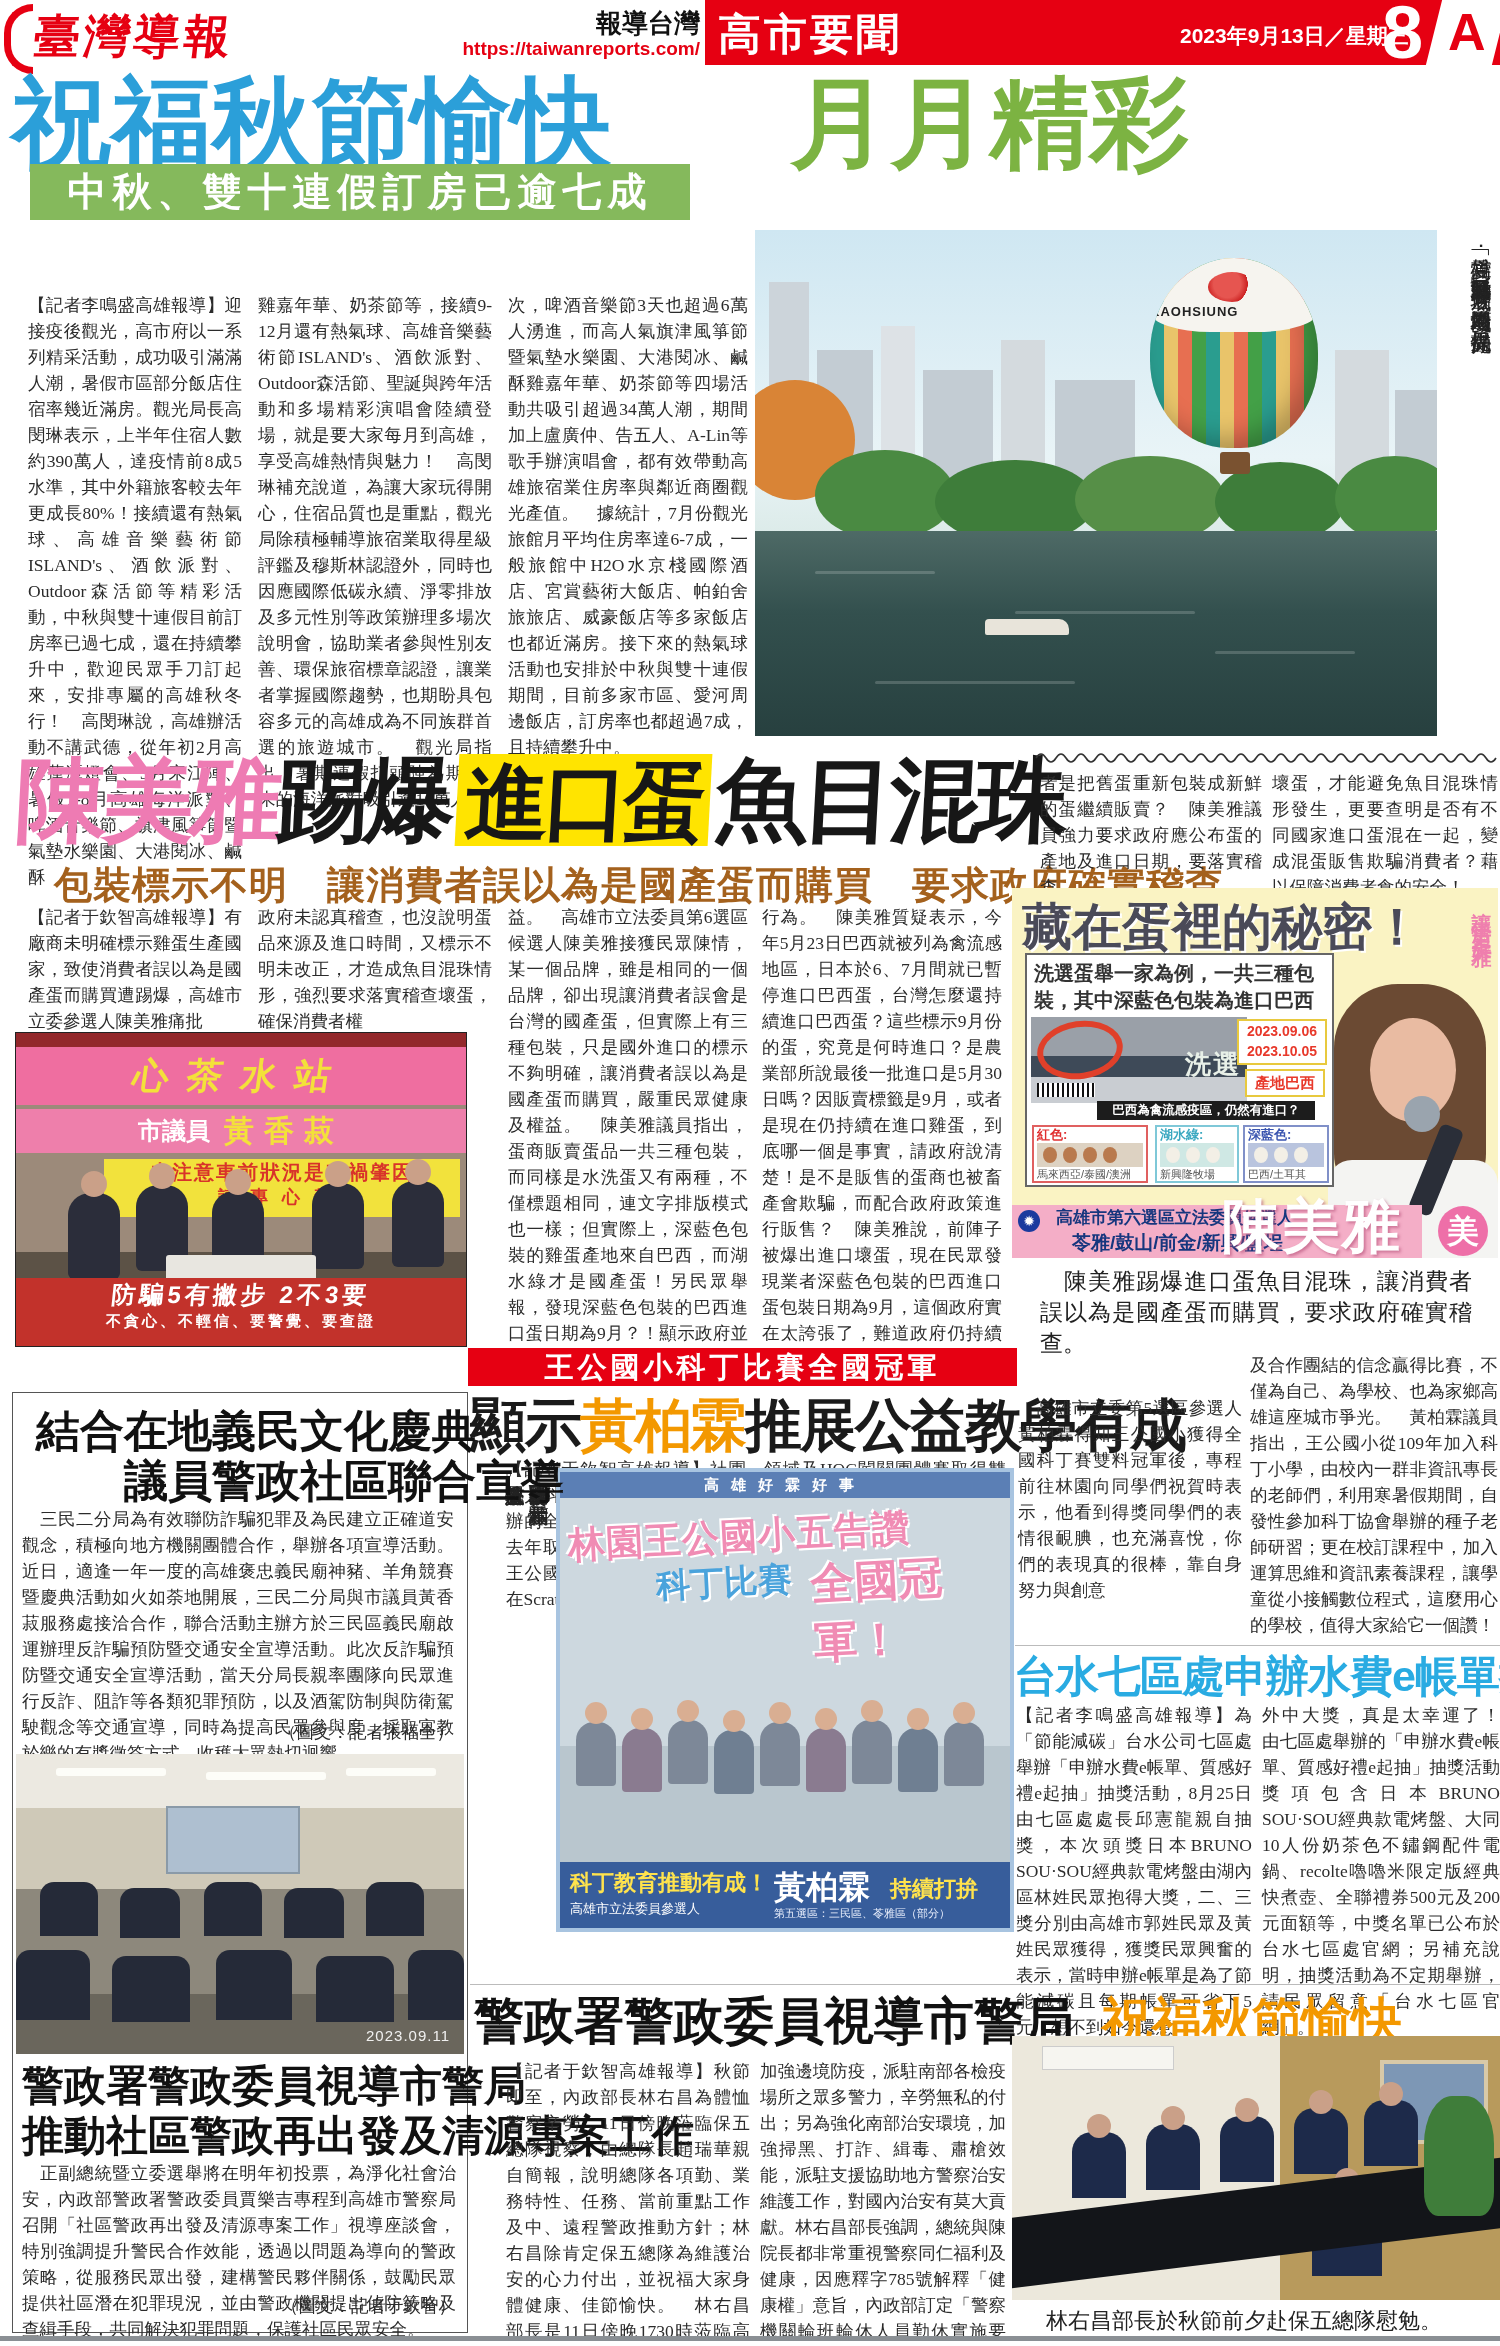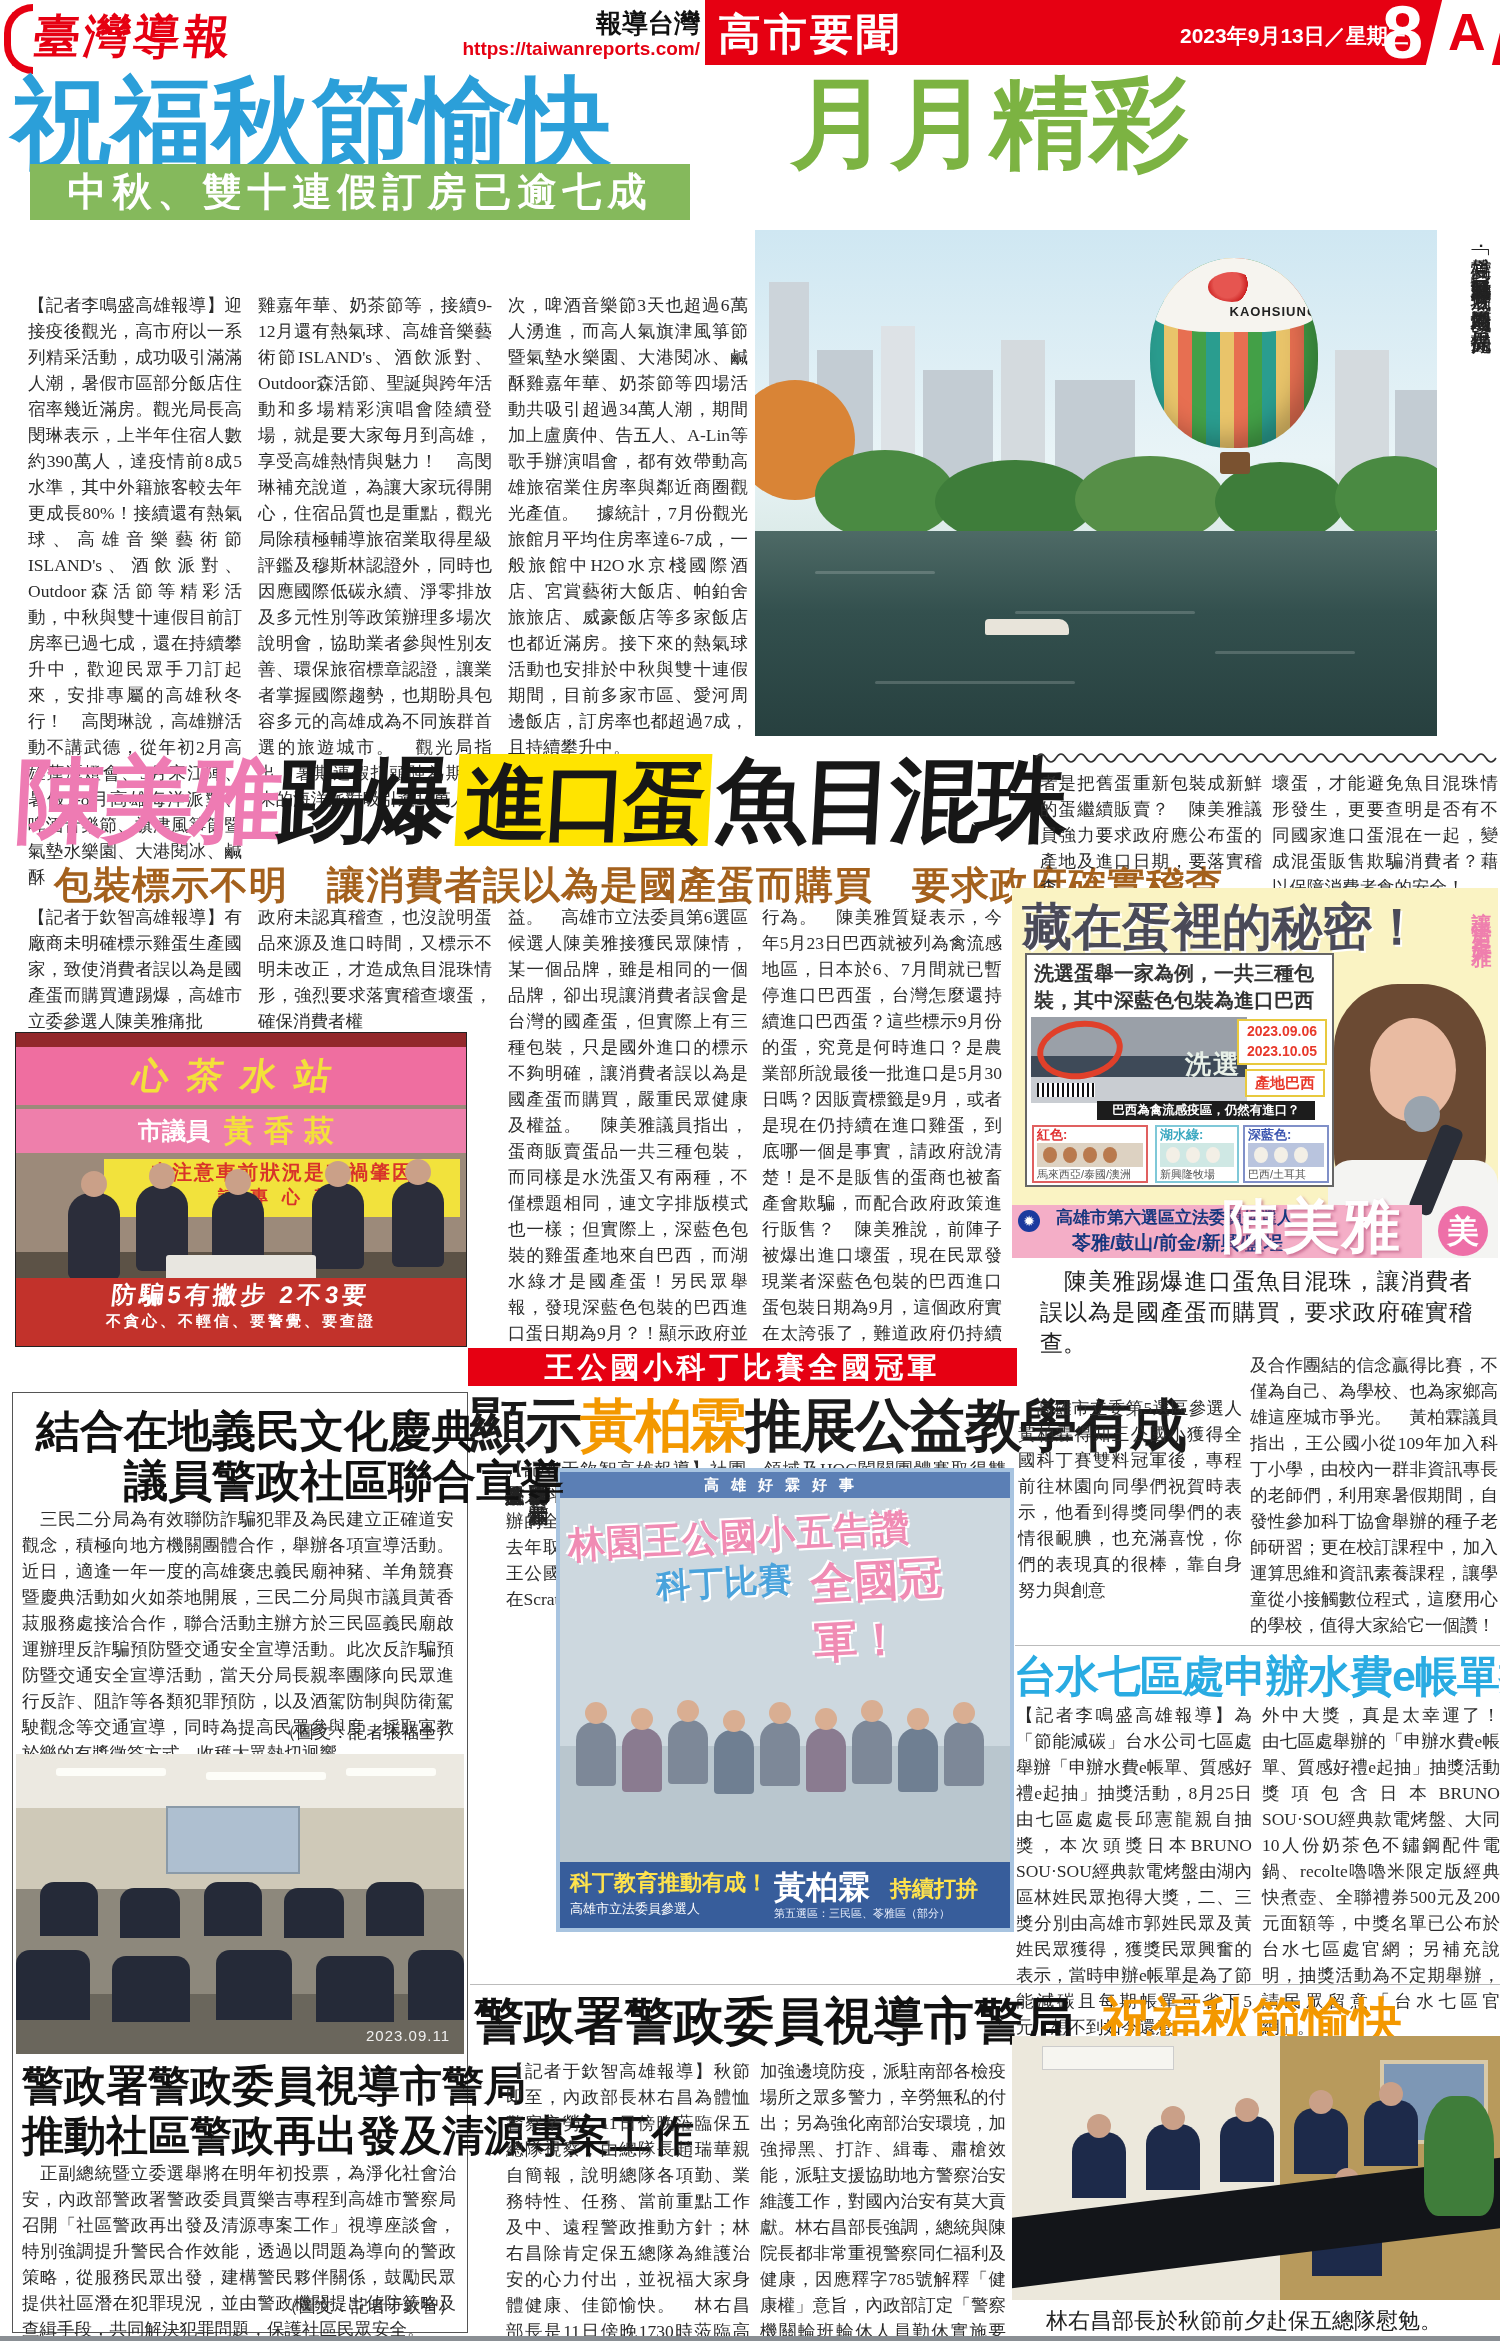--- a/index.html
+++ b/index.html
@@ -37,21 +37,21 @@
   .tree{position:absolute;border-radius:50%;}
   .river{position:absolute;left:0;bottom:0;width:100%;height:205px;
          background:linear-gradient(180deg,#4e6a66 0%,#33504e 40%,#27403f 100%);}
   .ripple{position:absolute;background:rgba(255,255,255,.18);height:3px;border-radius:2px;}
   .balloon{position:absolute;left:395px;top:28px;width:168px;height:190px;border-radius:50% 50% 46% 46%;
            background:repeating-linear-gradient(90deg,#2a9d8f 0 14px,#e9c46a 14px 28px,#e76f51 28px 42px,#43a047 42px 56px);
            overflow:hidden;box-shadow:inset -12px -10px 24px rgba(0,0,0,.25);}
   .balloon-cap{position:absolute;left:0;top:0;width:100%;height:74px;background:#f6f4ef;border-radius:50% 50% 40% 40%/80% 80% 30% 30%;}
   .balloon-logo{position:absolute;left:58px;top:14px;width:48px;height:30px;border-radius:50%;
                 background:radial-gradient(circle at 40% 40%,#e65550 0 40%,#c22 60%,transparent 61%);}
-  .balloon-txt{position:absolute;left:0;top:46px;width:100%;text-align:right;font-size:13px;font-weight:700;color:#222;letter-spacing:1px;}
+  .balloon-txt{position:absolute;left:0;top:46px;width:100%;text-align:left;font-size:13px;font-weight:700;color:#222;letter-spacing:1px;}
   .basket{position:absolute;left:465px;top:222px;width:30px;height:22px;background:#7a5230;border-radius:3px;}
 
   
   .egg-hl{left:16px;top:742px;height:116px;display:flex;align-items:center;transform:skewX(-3deg);}
   .egg-hl span{font-weight:900;letter-spacing:-5px;line-height:1;}
   .egg-p1{font-size:92px;color:#ee7bb3;}
   .egg-p2{font-size:92px;color:#171717;}
   .egg-p3{font-size:84px;color:#171717;background:#ffe400;padding:6px 8px 2px 8px;margin:0 6px;}
   .egg-p4{font-size:92px;color:#171717;}
   .egg-sub{left:54px;top:860px;font-size:38px;font-weight:900;color:#a4611d;letter-spacing:1px;}

